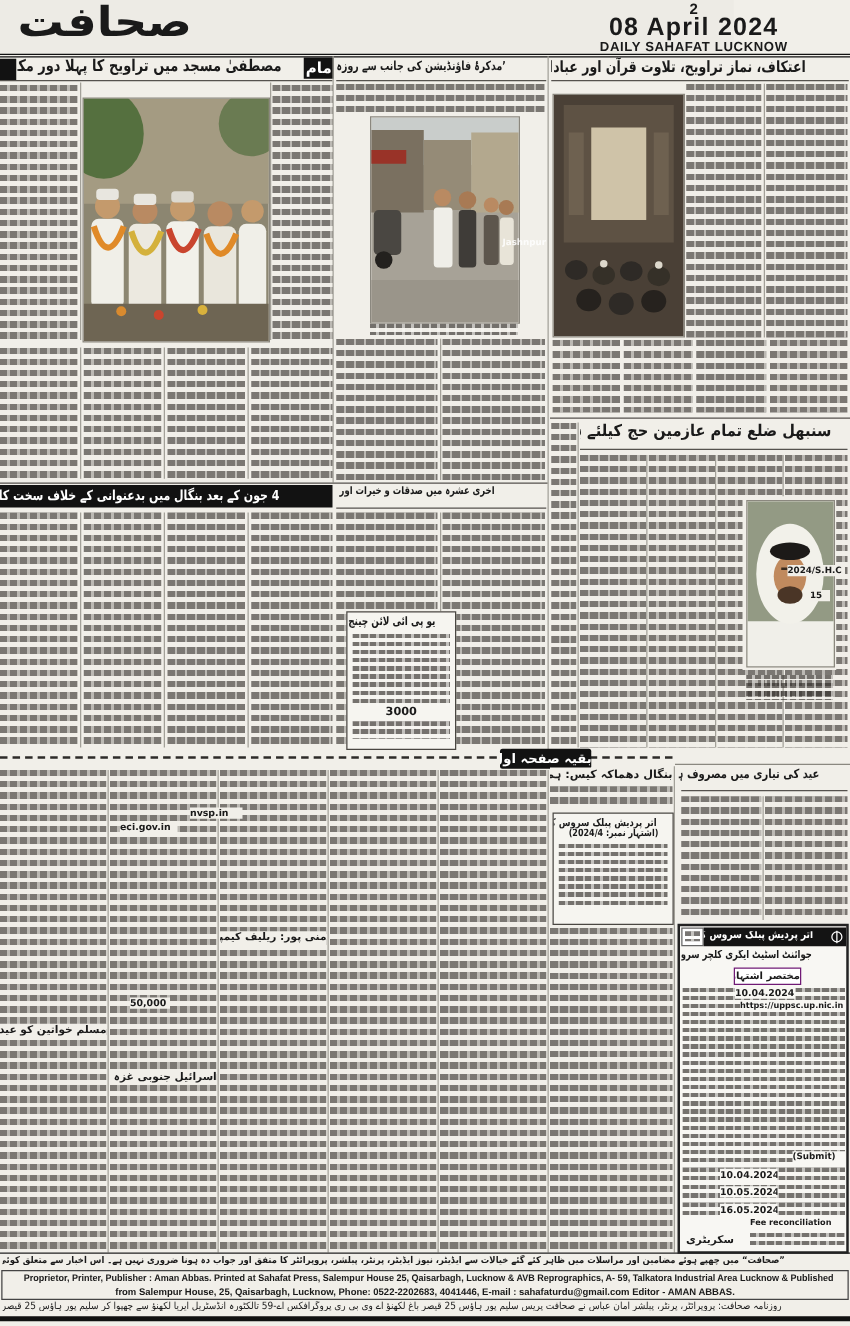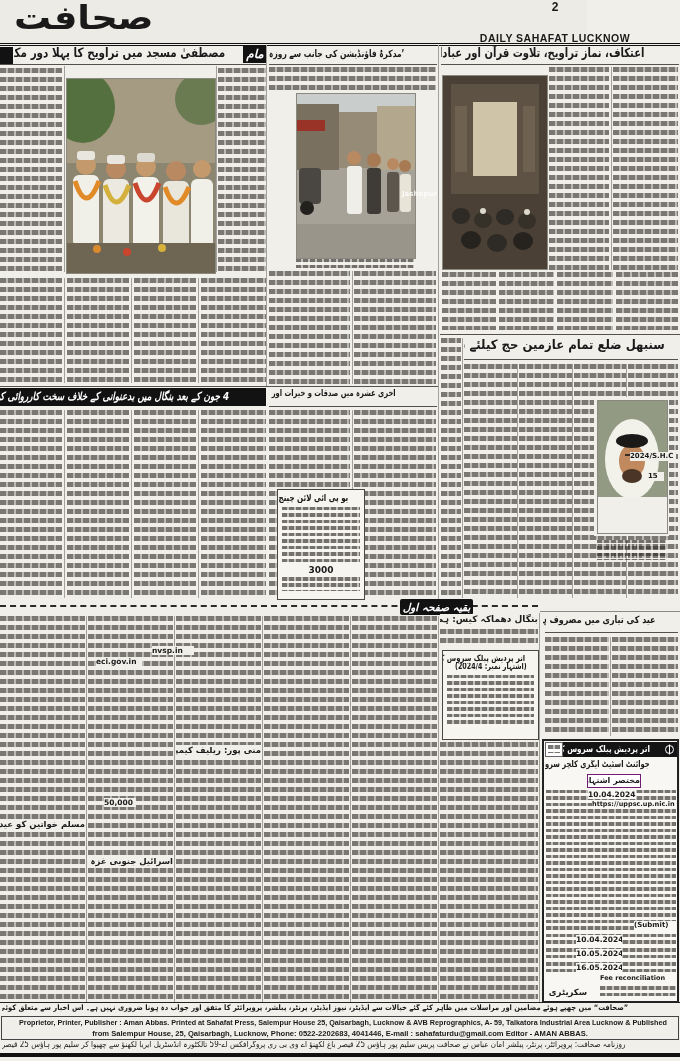--- a/index.html
+++ b/index.html
@@ -13,32 +13,33 @@
       repeating-linear-gradient(90deg, rgba(248,247,243,0) 0 5px, rgba(248,247,243,.6) 5px 7px),
       repeating-linear-gradient(180deg, rgba(50,46,42,.66) 0 3.5px, rgba(50,46,42,0) 3.5px 6.5px);}
   .vr{position:absolute;width:1px;background:#a3a199;}
   .hr{position:absolute;height:1px;background:#55524e;}
   .hl{direction:rtl;font-weight:bold;text-align:center;white-space:nowrap;overflow:hidden;line-height:1.1;}
   .cond{display:inline-block;transform:scaleX(.8);transform-origin:center;}
   .cond9{display:inline-block;transform:scaleX(.9);transform-origin:center;}
   .cond75{display:inline-block;transform:scaleX(.75);transform-origin:center;}
   .bh{direction:rtl;font-weight:bold;text-align:center;white-space:nowrap;overflow:hidden;background:#f1efe9;}
   .tok{font-weight:bold;background:#f1efe9;text-align:left;white-space:nowrap;overflow:hidden;direction:ltr;}
-  .chip{background:#121212;color:#fff;font-style:italic;}
+  .chip{background:#121212;color:#fff;}
   .sans{font-family:"Liberation Sans",sans-serif;}
   svg{display:block;}
 </style>
 </head>
 <body>
 
 <div class="page">
 
   <div class="abs" style="left:0;top:0;width:587px;height:43px;background:#edebe5;">
     <div class="abs" style="left:14px;top:-2px;width:180px;height:44px;font-size:33px;font-weight:bold;direction:rtl;text-align:left;transform:scaleX(1.12);transform-origin:left;">صحافت</div>
     <div class="abs sans" style="left:430px;top:0;width:250px;height:13px;text-align:center;font-size:12px;font-weight:bold;">2</div>
+    <div class="abs sans" style="left:430px;top:11px;width:250px;height:22px;text-align:center;font-size:20px;font-weight:bold;letter-spacing:1px;">08 April 2024</div>
     <div class="abs sans" style="left:430px;top:32px;width:250px;height:12px;text-align:center;font-size:10.5px;font-weight:bold;letter-spacing:.5px;">DAILY SAHAFAT LUCKNOW</div>
   </div>
   <div class="abs" style="left:0;top:43px;width:680px;height:3px;border-top:3px double #111;"></div>
 
   <div class="abs chip" style="left:0;top:47px;width:13px;height:17px;"></div>
   <div class="abs hl" style="left:14px;top:46px;width:250px;height:19px;font-size:13px;"><span class="cond">مصطفیٰ مسجد میں تراویح کا پہلا دور مکمل، حافظ کا اعزاز</span></div>
   <div class="hr" style="left:0;top:64px;width:266px;"></div>
 
   <div class="abs chip hl" style="left:243px;top:46px;width:24px;height:17px;font-size:12px;line-height:17px;">مام</div>
   <div class="abs hl" style="left:269px;top:48px;width:167px;height:16px;font-size:10px;"><span class="cond75">’مدکرۂ فاؤنڈیشن کی جانب سے روزہ افطار کا اہت</span></div>

